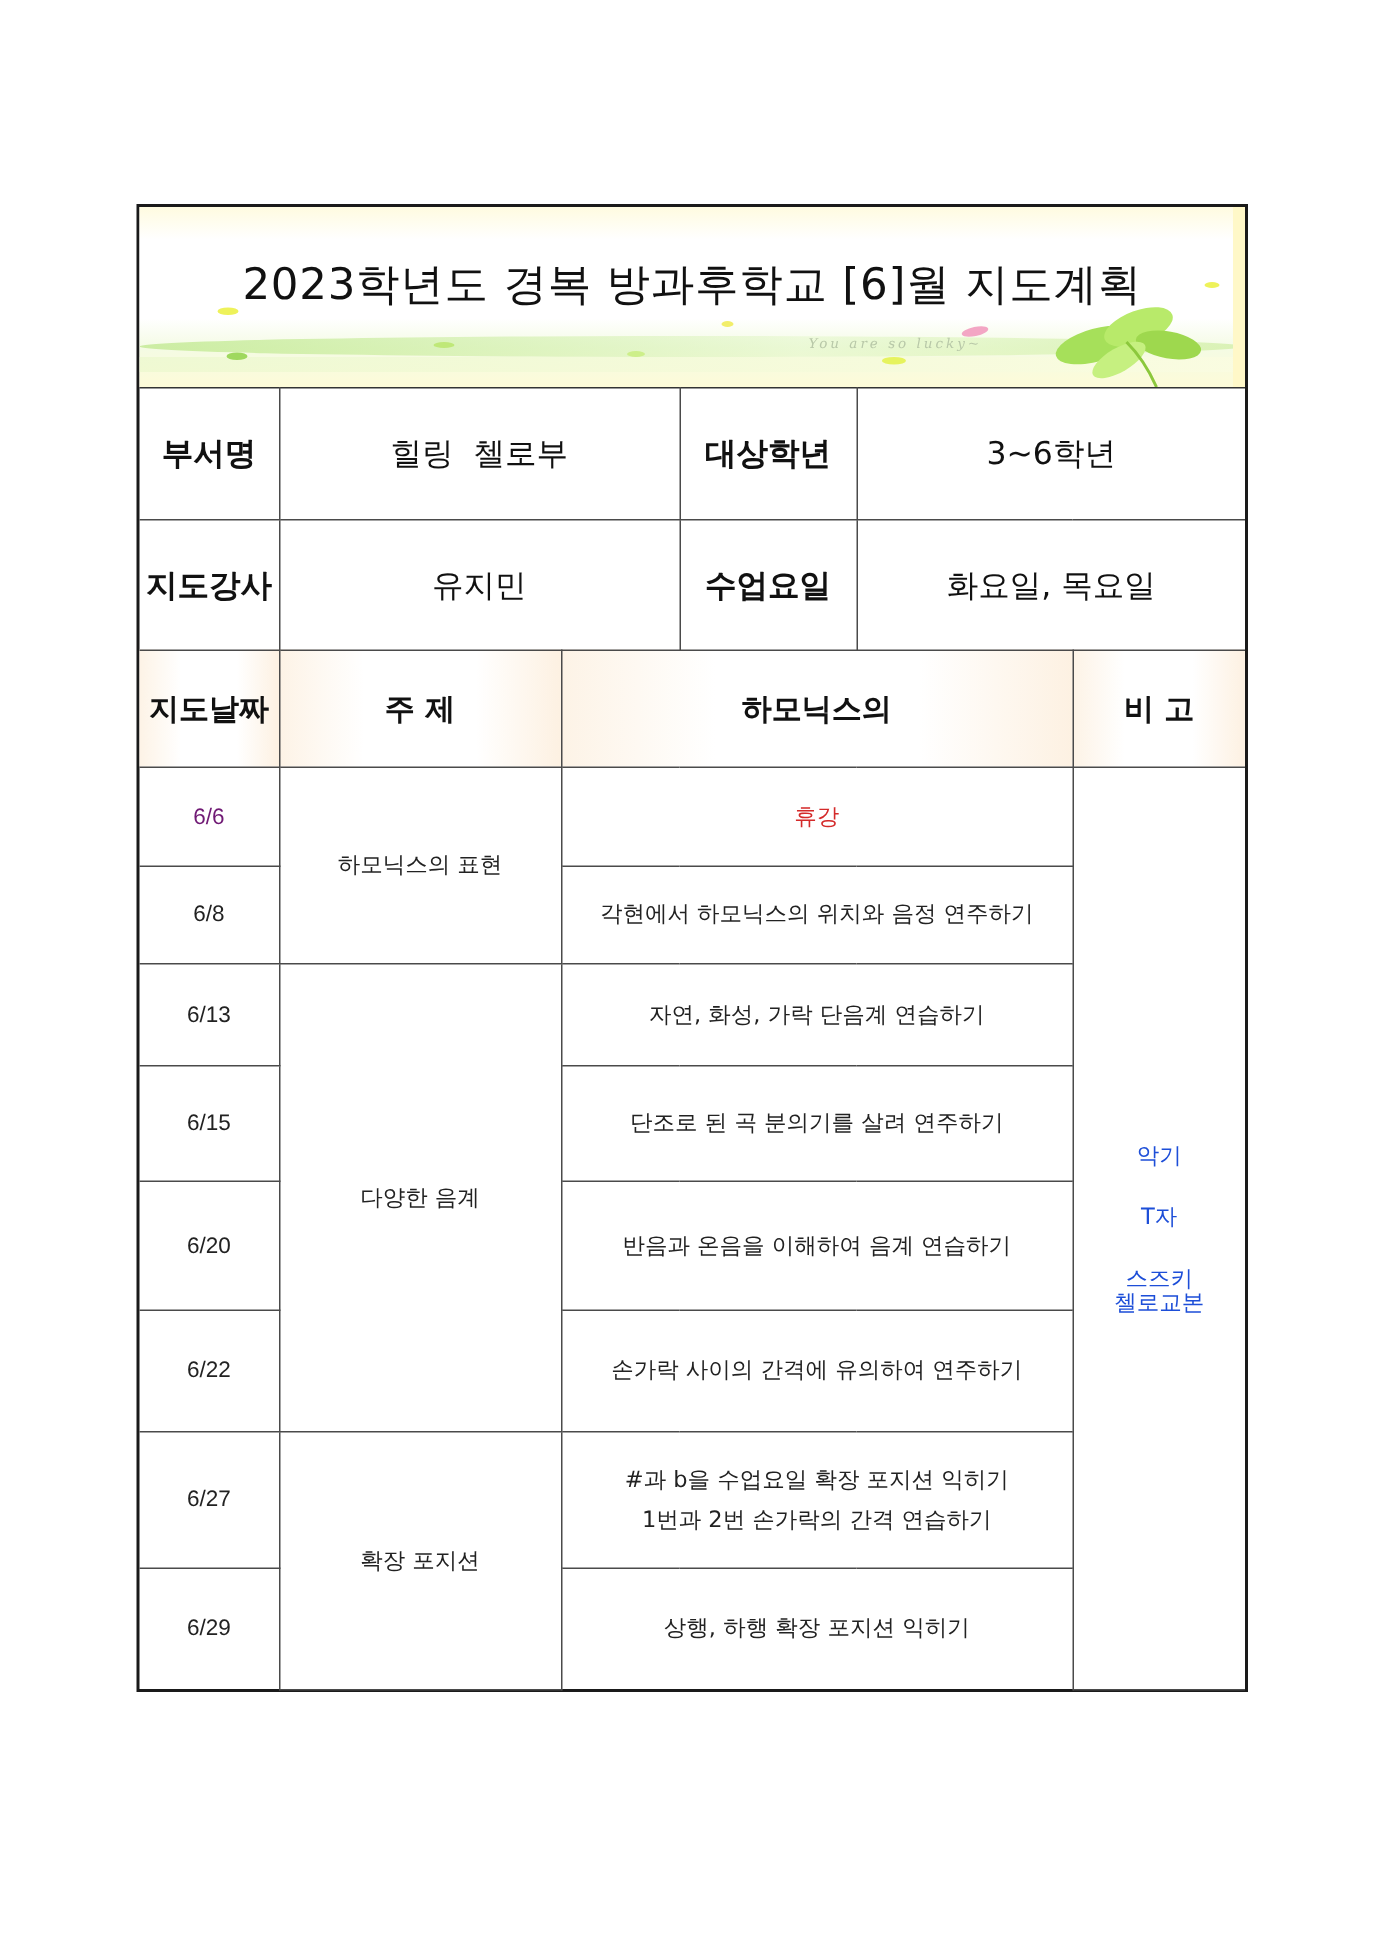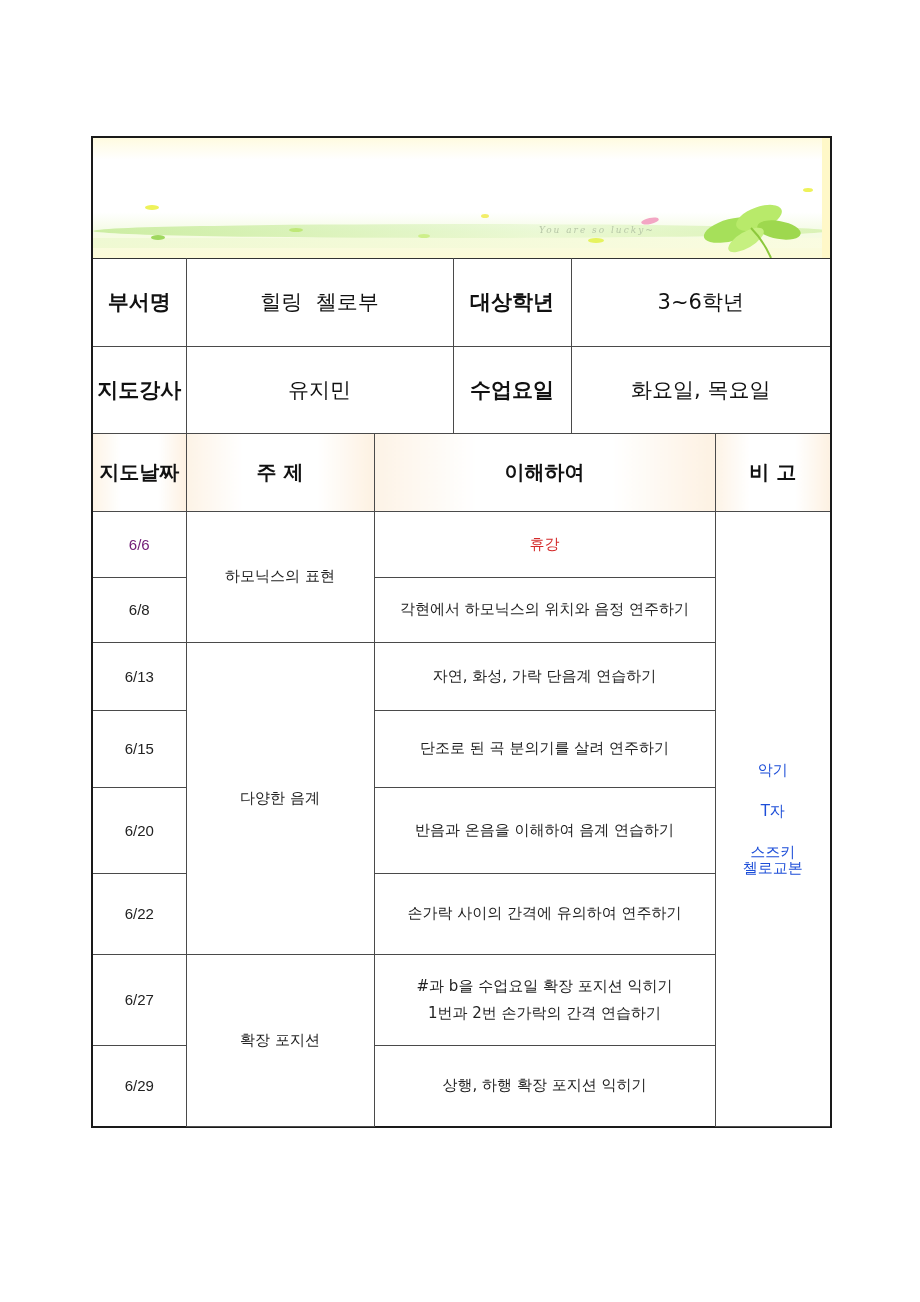--- a/index.html
+++ b/index.html
@@ -55,20 +55,21 @@
       <div class="swoosh1"></div>
       <div class="swoosh2"></div>
       <div class="right-fade"></div>
       <span class="dot" style="left:52px;top:67px;width:14px;height:5px;background:#eef25a;"></span>
       <span class="dot" style="left:58px;top:97px;width:14px;height:5px;background:#9fd85e;"></span>
       <span class="dot" style="left:196px;top:90px;width:14px;height:4px;background:#bfe878;"></span>
       <span class="dot" style="left:325px;top:96px;width:12px;height:4px;background:#cdef8a;"></span>
       <span class="dot" style="left:388px;top:76px;width:8px;height:4px;background:#f2ee6a;"></span>
       <span class="dot" style="left:495px;top:100px;width:16px;height:5px;background:#e6f35e;"></span>
       <span class="dot" style="left:710px;top:50px;width:10px;height:4px;background:#eef25a;"></span>
+      <div class="title">2023학년도 경복 방과후학교 [6]월 지도계획</div>
       <div class="lucky">You are so lucky~</div>
       <div class="heart"></div>
       <svg class="clover" viewBox="0 0 100 60">
         <ellipse cx="30" cy="30" rx="28" ry="11" fill="#a6e05a" transform="rotate(-15 30 30)"></ellipse>
         <ellipse cx="58" cy="18" rx="24" ry="11" fill="#b8ea6a" transform="rotate(-20 58 18)"></ellipse>
         <ellipse cx="78" cy="30" rx="22" ry="9" fill="#9ed84e" transform="rotate(10 78 30)"></ellipse>
         <ellipse cx="45" cy="40" rx="20" ry="8" fill="#c6f080" transform="rotate(-30 45 40)"></ellipse>
         <path d="M50 28 Q62 40 70 58" stroke="#8cc83c" stroke-width="2" fill="none"></path>
       </svg>
     </div>
@@ -93,21 +94,21 @@
       <tr style="height:87px">
         <td class="info-label">지도강사</td>
         <td class="info-value" colspan="2">유지민</td>
         <td class="info-label">수업요일</td>
         <td class="info-value" colspan="2">화요일, 목요일</td>
       </tr>
 
       <tr style="height:78px">
         <td class="hdr">지도날짜</td>
         <td class="hdr">주 제</td>
-        <td class="hdr" colspan="3">이해하여</td>
+        <td class="hdr" colspan="3">하모닉스의</td>
         <td class="hdr">비 고</td>
       </tr>
 
       <tr style="height:66px">
         <td class="date red">6/6</td>
         <td class="topic" rowspan="2">하모닉스의 표현</td>
         <td class="content red" colspan="3">휴강</td>
         <td class="note" rowspan="8">
           <span>악기</span>
           <span class="gap"></span>

